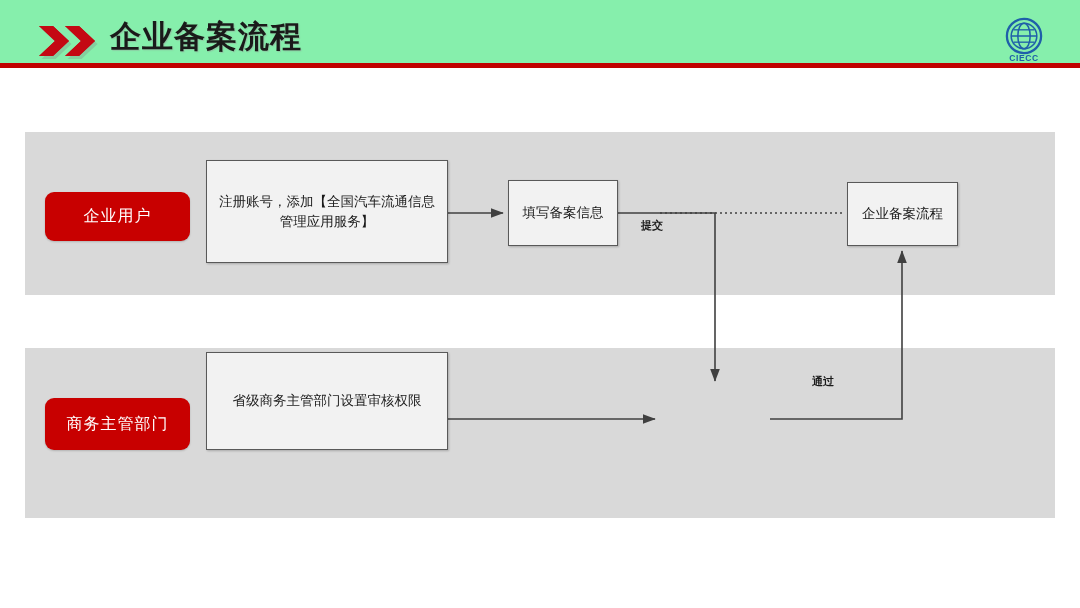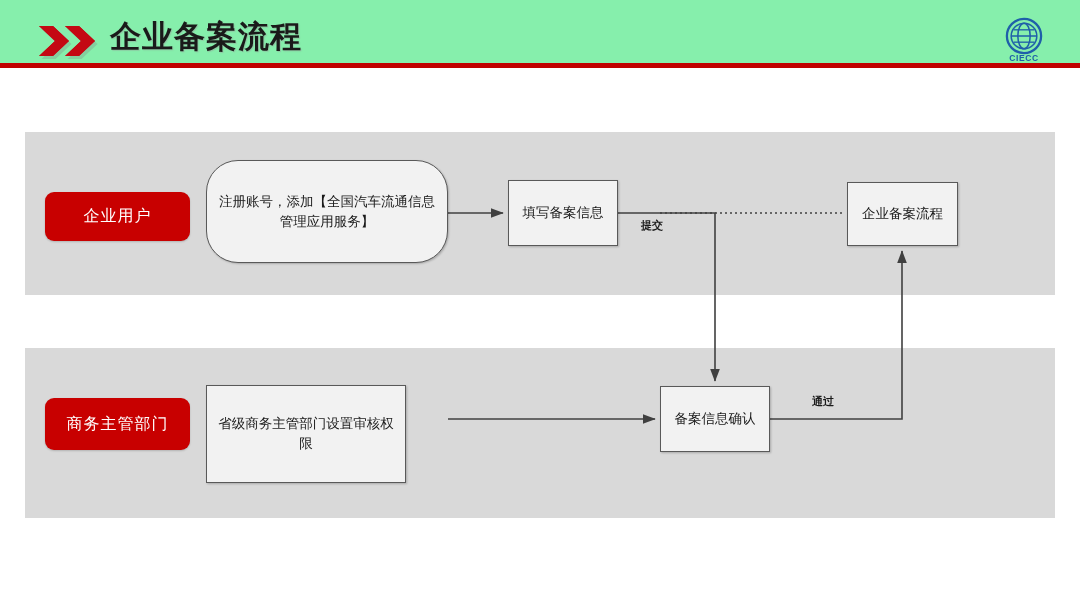--- a/index.html
+++ b/index.html
@@ -61,31 +61,31 @@
     position:absolute;
     background:#f2f2f2;
     border:1.4px solid #595959;
     display:flex;align-items:center;justify-content:center;
     text-align:center;
     font-size:13.5px;color:#1a1a1a;line-height:1.45;
     box-shadow:1px 1px 2px rgba(0,0,0,.22);
     padding:0 6px;
     box-sizing:border-box;
   }
-  #box-register{left:206px;top:92px;width:242px;height:103px;border-radius:32px;}
+  #box-register{left:206px;top:92px;width:242px;height:103px;}
   #box-fill{left:508px;top:112px;width:110px;height:66px;align-items:center;}
   #box-report{left:847px;top:114px;width:111px;height:64px;}
-  #box-setperm{left:206px;top:317px;width:200px;height:98px;}
+  #box-setperm{left:206px;top:284px;width:242px;height:98px;}
   #box-confirm{left:660px;top:318px;width:110px;height:66px;}
   .edge-label{
     position:absolute;font-size:11px;font-weight:bold;color:#1a1a1a;
     white-space:nowrap;
   }
   #label-submit{left:641px;top:150px;}
-  #label-pass{left:812px;top:326px;font-family:Liberation Serif, serif;}
+  #label-pass{left:812px;top:306px;font-family:Liberation Serif, serif;}
   #edges{position:absolute;left:0;top:0;width:1080px;height:540px;}
 </style>
 </head>
 <body>
 
 <div id="header">
 
   <div id="chevrons">
     <svg width="62" height="38" viewBox="0 0 62 38" xmlns="http://www.w3.org/2000/svg">
       <g fill="#c40813">
@@ -155,20 +155,17 @@
   </div>
   <div class="pbox" id="box-fill">
     <span>填写备案信息</span>
   </div>
   <div class="pbox" id="box-report">
     <span>企业备案流程</span>
   </div>
   <div class="pbox" id="box-setperm">
     <span>省级商务主管部门设置审核权限</span>
   </div>
-  <div class="pbox" id="box-confirm">
-    <span>备案信息确认</span>
-  </div>
 
   <div class="edge-label" id="label-submit">提交</div>
   <div class="edge-label" id="label-pass">通过</div>
 
 </div>
 
 </body></html>

